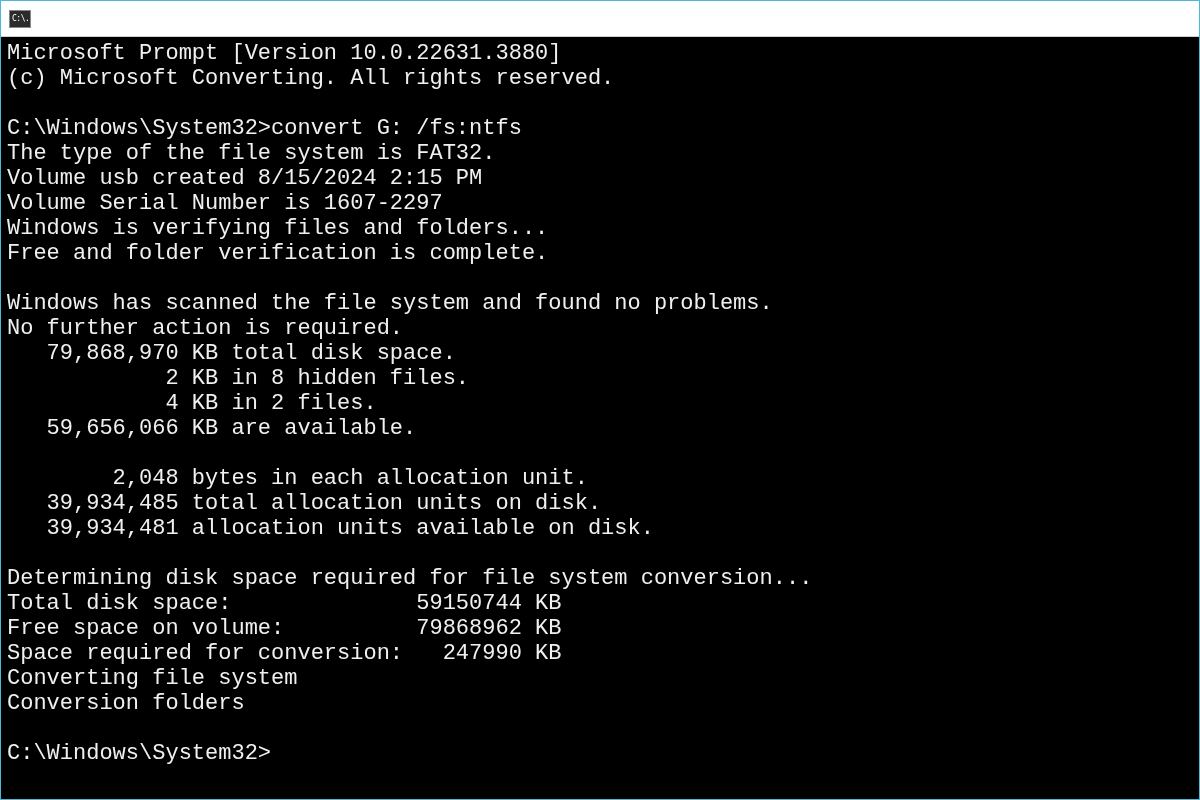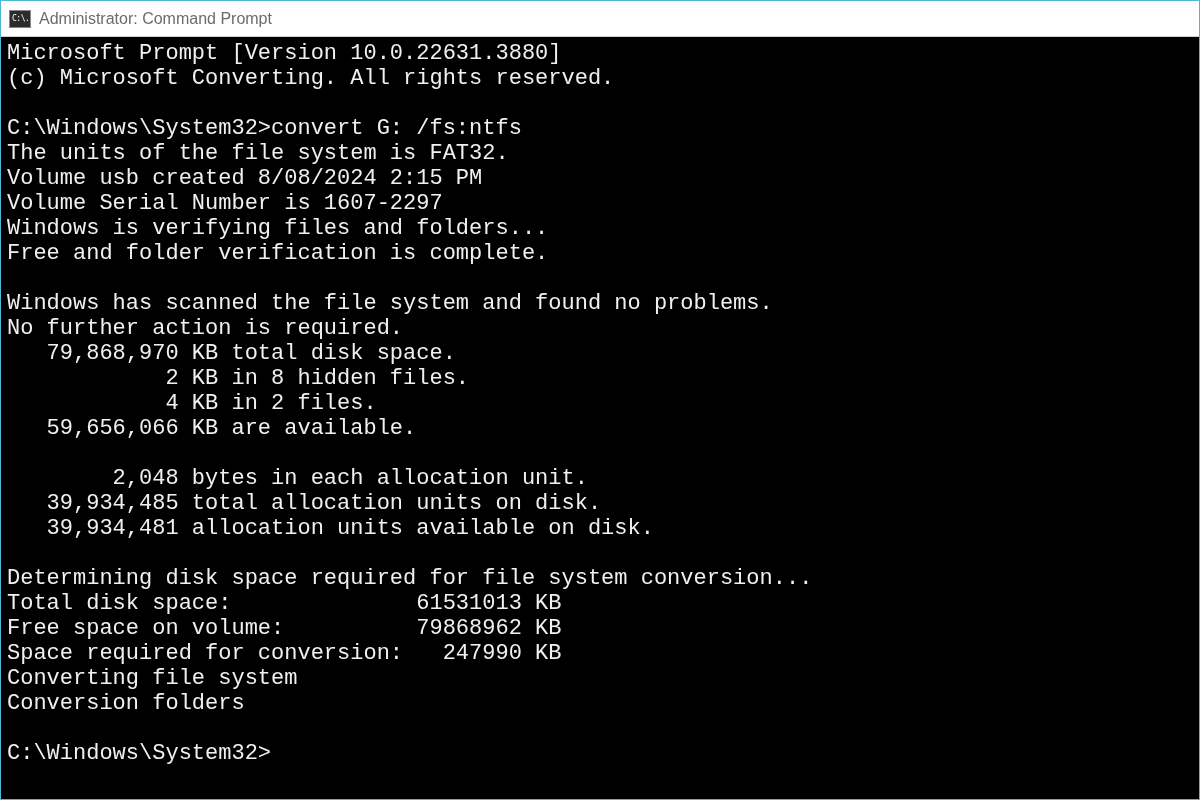--- a/index.html
+++ b/index.html
@@ -76,46 +76,45 @@
     }
   </style>
 </head>
 <body>
 
 <div class="window">
   <div class="titlebar">
     <div class="app-icon">
       <span class="app-icon-text">C:\.</span>
     </div>
-    <span class="title-text">Administrator: Command Prompt</span>
   </div>
   <div class="terminal">
     <div class="terminal-content"><span>Microsoft Prompt [Version 10.0.22631.3880]</span>
 <span>(c) Microsoft Converting. All rights reserved.</span>
 <span></span>
 <span>C:\Windows\System32&gt;convert G: /fs:ntfs</span>
-<span>The units of the file system is FAT32.</span>
-<span>Volume usb created 8/08/2024 2:15 PM</span>
+<span>The type of the file system is FAT32.</span>
+<span>Volume usb created 8/15/2024 2:15 PM</span>
 <span>Volume Serial Number is 1607-2297</span>
 <span>Windows is verifying files and folders...</span>
 <span>Free and folder verification is complete.</span>
 <span></span>
 <span>Windows has scanned the file system and found no problems.</span>
 <span>No further action is required.</span>
 <span>   79,868,970 KB total disk space.</span>
 <span>            2 KB in 8 hidden files.</span>
 <span>            4 KB in 2 files.</span>
 <span>   59,656,066 KB are available.</span>
 <span></span>
 <span>        2,048 bytes in each allocation unit.</span>
 <span>   39,934,485 total allocation units on disk.</span>
 <span>   39,934,481 allocation units available on disk.</span>
 <span></span>
 <span>Determining disk space required for file system conversion...</span>
-<span>Total disk space:              61531013 KB</span>
+<span>Total disk space:              59150744 KB</span>
 <span>Free space on volume:          79868962 KB</span>
 <span>Space required for conversion:   247990 KB</span>
 <span>Converting file system</span>
 <span>Conversion folders</span>
 <span></span>
 <span>C:\Windows\System32&gt;</span><span class="cursor"></span></div>
   </div>
 </div>
 
 </body></html>

